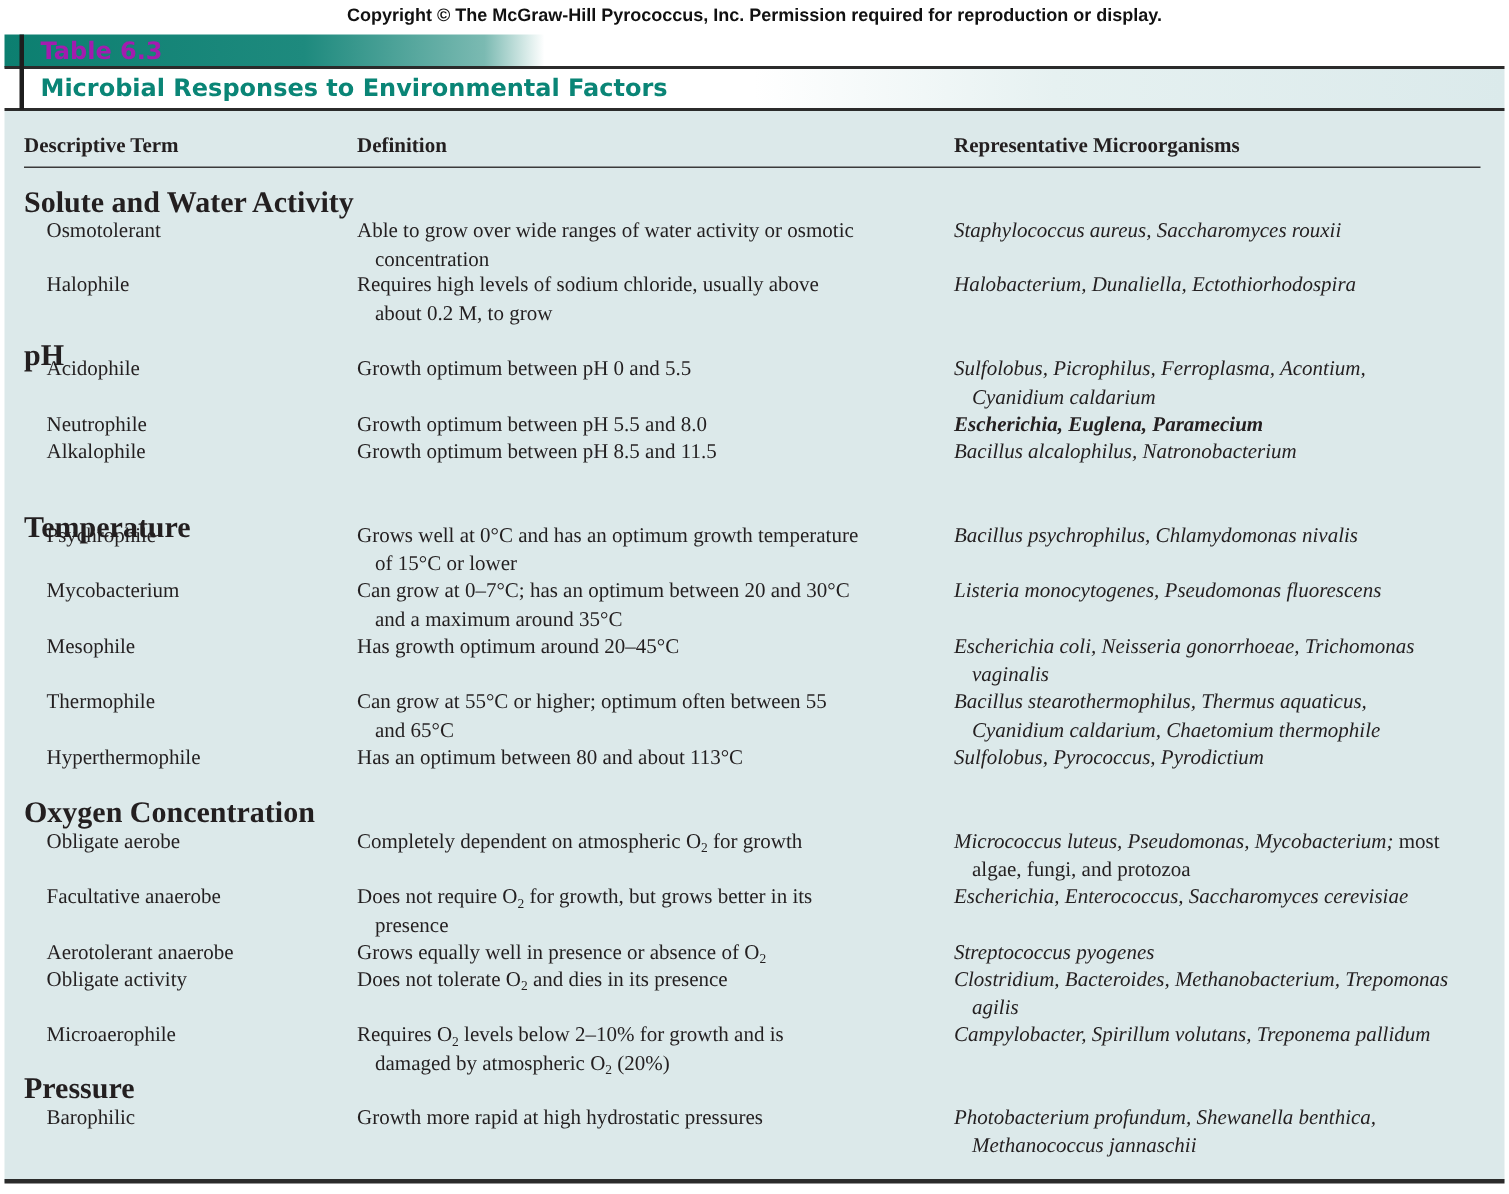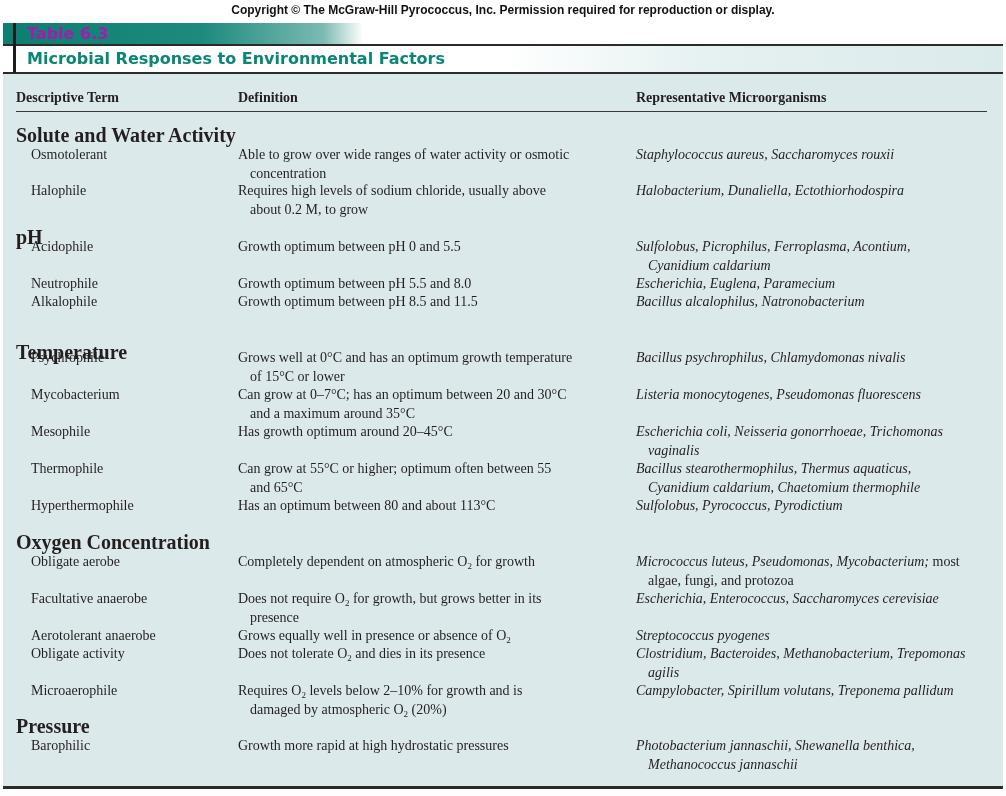--- a/index.html
+++ b/index.html
@@ -57,21 +57,21 @@
     <div class="txt def" style="top: 182px;">Requires high levels of sodium chloride, usually above</div>
     <div class="txt def indent" style="top: 200.5px;">about 0.2 M, to grow</div>
     <div class="txt org" style="top: 182px;">Halobacterium, Dunaliella, Ectothiorhodospira</div>
     <div class="txt cat" style="top: 228px; left: 16px;">pH</div>
     <div class="txt term" style="top: 238px;">Acidophile</div>
     <div class="txt def" style="top: 238px;">Growth optimum between pH 0 and 5.5</div>
     <div class="txt org" style="top: 238px;">Sulfolobus, Picrophilus, Ferroplasma, Acontium,</div>
     <div class="txt org indent" style="top: 256.5px;">Cyanidium caldarium</div>
     <div class="txt term" style="top: 275px;">Neutrophile</div>
     <div class="txt def" style="top: 275px;">Growth optimum between pH 5.5 and 8.0</div>
-    <div class="txt org" style="top: 275px;">Escherichia, Euglena, Paramecium</div>
+    <div class="txt org" style="top: 275px; font-weight: bold;">Escherichia, Euglena, Paramecium</div>
     <div class="txt term" style="top: 293px;">Alkalophile</div>
     <div class="txt def" style="top: 293px;">Growth optimum between pH 8.5 and 11.5</div>
     <div class="txt org" style="top: 293px;">Bacillus alcalophilus, Natronobacterium</div>
     <div class="txt cat" style="top: 343px; left: 16px;">Temperature</div>
     <div class="txt term" style="top: 349px;">Psychrophile</div>
     <div class="txt def" style="top: 349px;">Grows well at 0°C and has an optimum growth temperature</div>
     <div class="txt def indent" style="top: 367.5px;">of 15°C or lower</div>
     <div class="txt org" style="top: 349px;">Bacillus psychrophilus, Chlamydomonas nivalis</div>
     <div class="txt term" style="top: 386px;">Mycobacterium</div>
     <div class="txt def" style="top: 386px;">Can grow at 0–7°C; has an optimum between 20 and 30°C</div>
@@ -105,17 +105,17 @@
     <div class="txt def" style="top: 645px;">Does not tolerate O<sub>2</sub> and dies in its presence</div>
     <div class="txt org" style="top: 645px;">Clostridium, Bacteroides, Methanobacterium, Trepomonas</div>
     <div class="txt org indent" style="top: 663.5px;">agilis</div>
     <div class="txt term" style="top: 682px;">Microaerophile</div>
     <div class="txt def" style="top: 682px;">Requires O<sub>2</sub> levels below 2–10% for growth and is</div>
     <div class="txt def indent" style="top: 700.5px;">damaged by atmospheric O<sub>2</sub> (20%)</div>
     <div class="txt org" style="top: 682px;">Campylobacter, Spirillum volutans, Treponema pallidum</div>
     <div class="txt cat" style="top: 717px; left: 16px;">Pressure</div>
     <div class="txt term" style="top: 737px;">Barophilic</div>
     <div class="txt def" style="top: 737px;">Growth more rapid at high hydrostatic pressures</div>
-    <div class="txt org" style="top: 737px;">Photobacterium jannaschii, Shewanella benthica,</div>
+    <div class="txt org" style="top: 737px;">Photobacterium profundum, Shewanella benthica,</div>
     <div class="txt org indent" style="top: 755.5px;">Methanococcus jannaschii</div>
   </div>
 
 <div class="bottom-rule"></div>
 
 </body></html>

